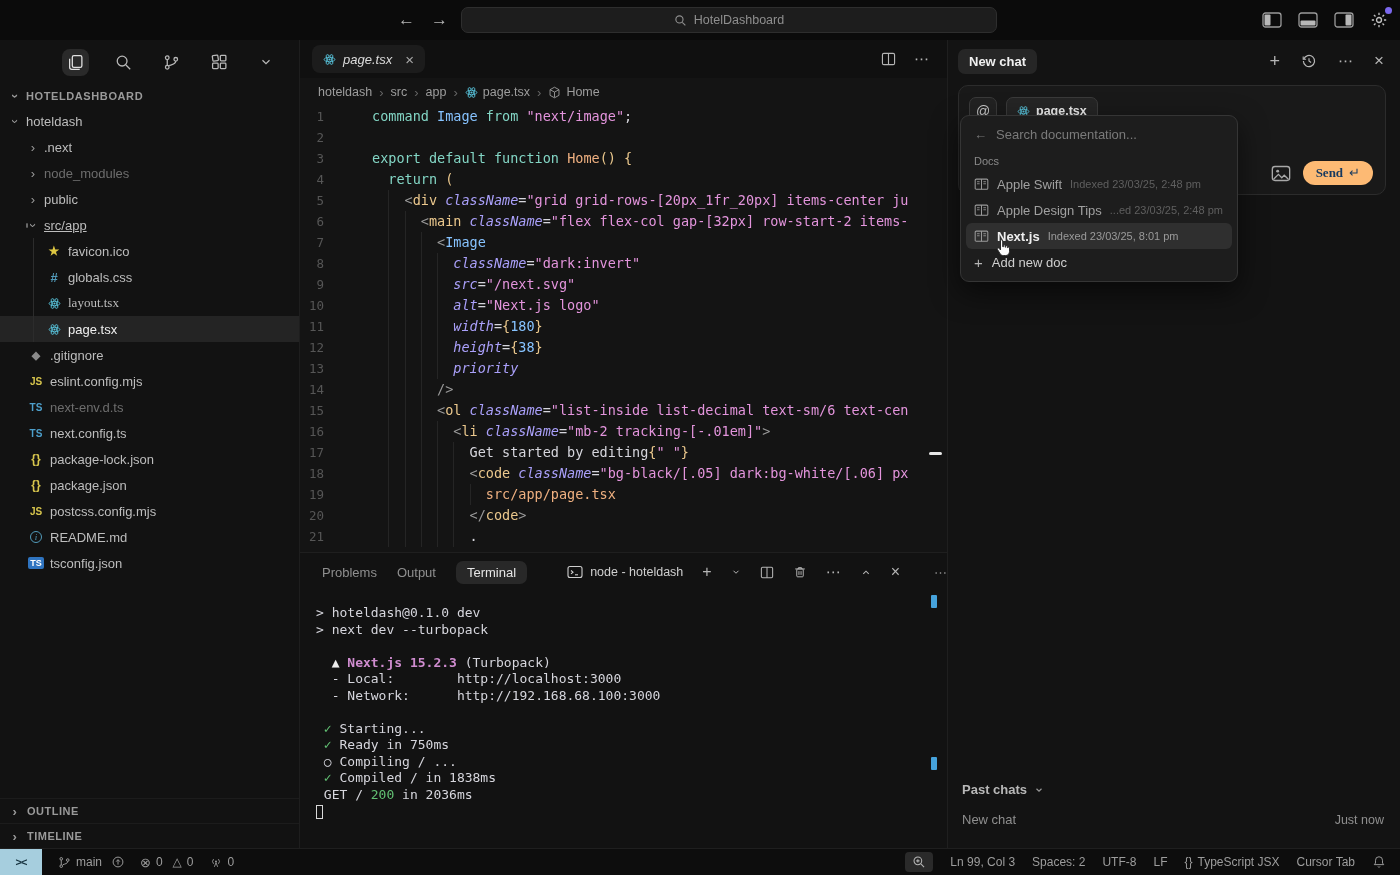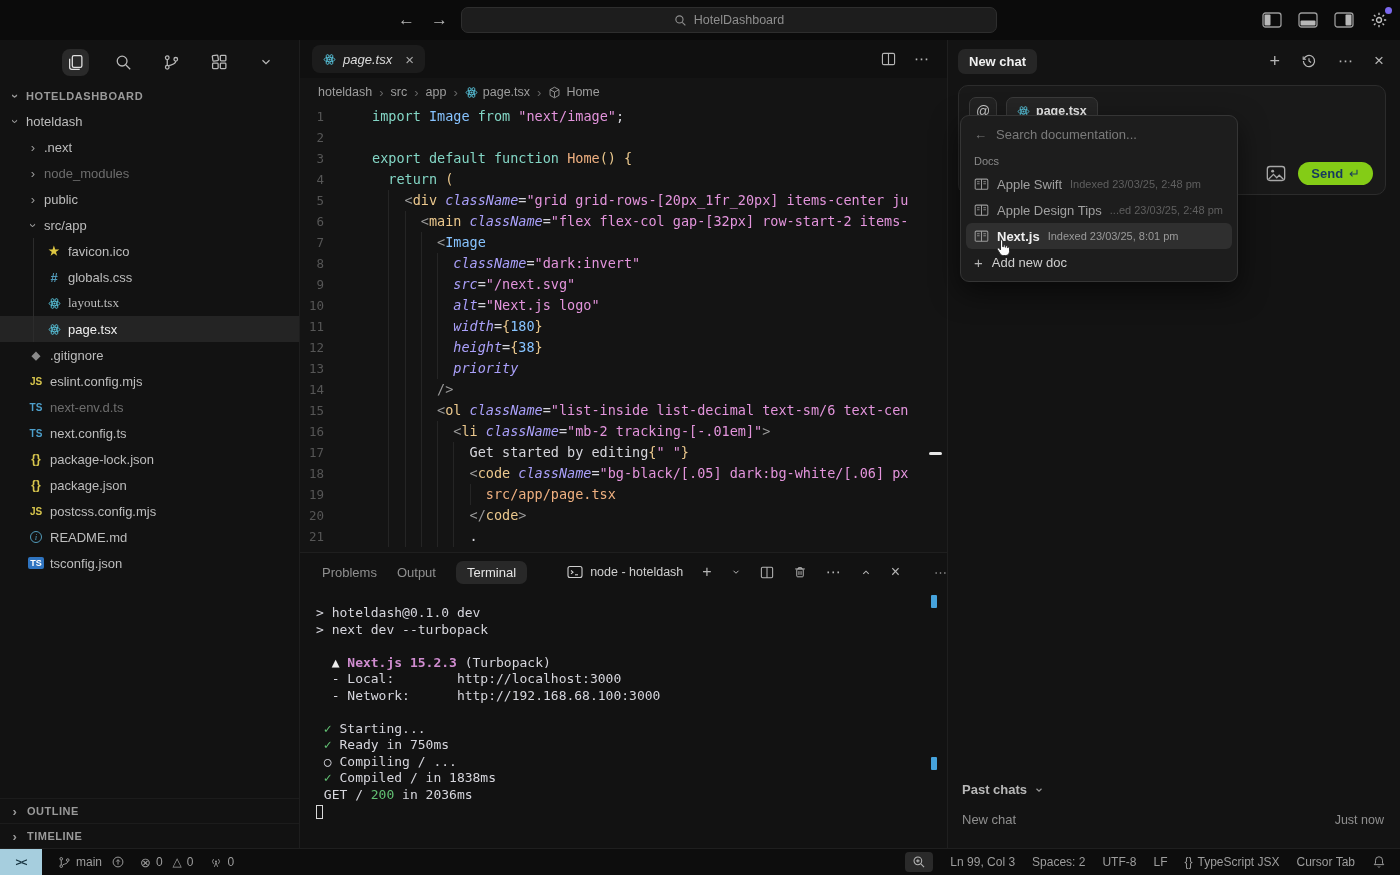--- a/index.html
+++ b/index.html
@@ -225,21 +225,21 @@
             <span>.next</span>
           </div>
           <div class="tree-row dim" style="padding-left: 28px;">
             <span class="chev ">›</span>
             <span>node_modules</span>
           </div>
           <div class="tree-row" style="padding-left: 28px;">
             <span class="chev ">›</span>
             <span>public</span>
           </div>
-          <div class="tree-row" style="padding-left: 28px;">
+          <div class="tree-row" style="padding-left: 28px; text-decoration: underline;">
             <span class="chev open">›</span>
             <span>src/app</span>
           </div>
           <div class="tree-row" style="padding-left: 46px;">
             <span class="fi">
               <span class="ftext star">★</span>
             </span>
             <span>favicon.ico</span>
           </div>
           <div class="tree-row" style="padding-left: 46px;">
@@ -403,21 +403,21 @@
               <svg width="13" height="13" viewBox="0 0 16 16" fill="none" stroke="#9d9d9d" stroke-width="1.1">
                 <path d="M8 1.5l5.5 3v7L8 14.5l-5.5-3v-7z"></path>
                 <path d="M2.5 4.5L8 7.5l5.5-3M8 7.5V14"></path>
               </svg>
             </span>
             <span>Home</span>
           </span>
         </div>
       <div id="code-area">
         <div id="overflow-dash"></div>
-      <div class="code-line"><span class="ln">1</span><span class="cl-code"><span class="tk-k">import</span><span class="tk-p"> </span><span class="tk-cmp">Image</span><span class="tk-p"> </span><span class="tk-k">from</span><span class="tk-p"> </span><span class="tk-s">"next/image"</span><span class="tk-p">;</span></span></div>
+      <div class="code-line"><span class="ln">1</span><span class="cl-code"><span class="tk-k">command</span><span class="tk-p"> </span><span class="tk-cmp">Image</span><span class="tk-p"> </span><span class="tk-k">from</span><span class="tk-p"> </span><span class="tk-s">"next/image"</span><span class="tk-p">;</span></span></div>
           <div class="code-line"><span class="ln">2</span><span class="cl-code"></span></div>
           <div class="code-line"><span class="ln">3</span><span class="cl-code"><span class="tk-k">export</span><span class="tk-p"> </span><span class="tk-k">default</span><span class="tk-p"> </span><span class="tk-k">function</span><span class="tk-p"> </span><span class="tk-fn">Home</span><span class="tk-b">()</span><span class="tk-p"> </span><span class="tk-b">{</span></span></div>
           <div class="code-line"><span class="ln">4</span><span class="cl-code"><span class="ind">  </span><span class="tk-k">return</span><span class="tk-p"> </span><span class="tk-b">(</span></span></div>
           <div class="code-line"><span class="ln">5</span><span class="cl-code"><span class="ind">  </span><span class="ind g">  </span><span class="tk-pb">&lt;</span><span class="tk-tag">div</span><span class="tk-p"> </span><span class="tk-attr">className</span><span class="tk-p">=</span><span class="tk-s">"grid grid-rows-[20px_1fr_20px] items-center ju</span></span></div>
           <div class="code-line"><span class="ln">6</span><span class="cl-code"><span class="ind">  </span><span class="ind g">  </span><span class="ind g">  </span><span class="tk-pb">&lt;</span><span class="tk-tag">main</span><span class="tk-p"> </span><span class="tk-attr">className</span><span class="tk-p">=</span><span class="tk-s">"flex flex-col gap-[32px] row-start-2 items-</span></span></div>
           <div class="code-line"><span class="ln">7</span><span class="cl-code"><span class="ind">  </span><span class="ind g">  </span><span class="ind g">  </span><span class="ind g">  </span><span class="tk-pb">&lt;</span><span class="tk-cmp">Image</span></span></div>
           <div class="code-line"><span class="ln">8</span><span class="cl-code"><span class="ind">  </span><span class="ind g">  </span><span class="ind g">  </span><span class="ind g">  </span><span class="ind g">  </span><span class="tk-attr">className</span><span class="tk-p">=</span><span class="tk-s">"dark:invert"</span></span></div>
           <div class="code-line"><span class="ln">9</span><span class="cl-code"><span class="ind">  </span><span class="ind g">  </span><span class="ind g">  </span><span class="ind g">  </span><span class="ind g">  </span><span class="tk-attr">src</span><span class="tk-p">=</span><span class="tk-s">"/next.svg"</span></span></div>
           <div class="code-line"><span class="ln">10</span><span class="cl-code"><span class="ind">  </span><span class="ind g">  </span><span class="ind g">  </span><span class="ind g">  </span><span class="ind g">  </span><span class="tk-attr">alt</span><span class="tk-p">=</span><span class="tk-s">"Next.js logo"</span></span></div>
           <div class="code-line"><span class="ln">11</span><span class="cl-code"><span class="ind">  </span><span class="ind g">  </span><span class="ind g">  </span><span class="ind g">  </span><span class="ind g">  </span><span class="tk-attr">width</span><span class="tk-p">=</span><span class="tk-b">{</span><span class="tk-num">180</span><span class="tk-b">}</span></span></div>
@@ -532,21 +532,21 @@
           </span>
         </div>
         <div id="send-row">
           <span>
             <svg width="20" height="17" viewBox="0 0 18 15" fill="none" stroke="#a8a8a8" stroke-width="1.2">
                 <rect x="1.2" y="1.2" width="15.6" height="12.6" rx="2.4"></rect>
                 <circle cx="6" cy="5.4" r="1.3" fill="#a8a8a8" stroke="none"></circle>
                 <path d="M2.5 12.5l4.2-4.2 3 3 2.2-2.2 3.5 3.4"></path>
               </svg>
           </span>
-          <span id="send-button" style="background: #84cc16; color: rgb(22, 57, 95);">
+          <span id="send-button" style="background: #fdba74; color: rgb(22, 57, 95); font-family: Liberation Serif, serif;">
             <span>Send</span>
             <span style="font-weight:normal;">↵</span>
           </span>
         </div>
       </div>
 
       <div id="docs-dropdown">
         <div id="docs-search">
           <span>←</span>
           <span>Search documentation...</span>

